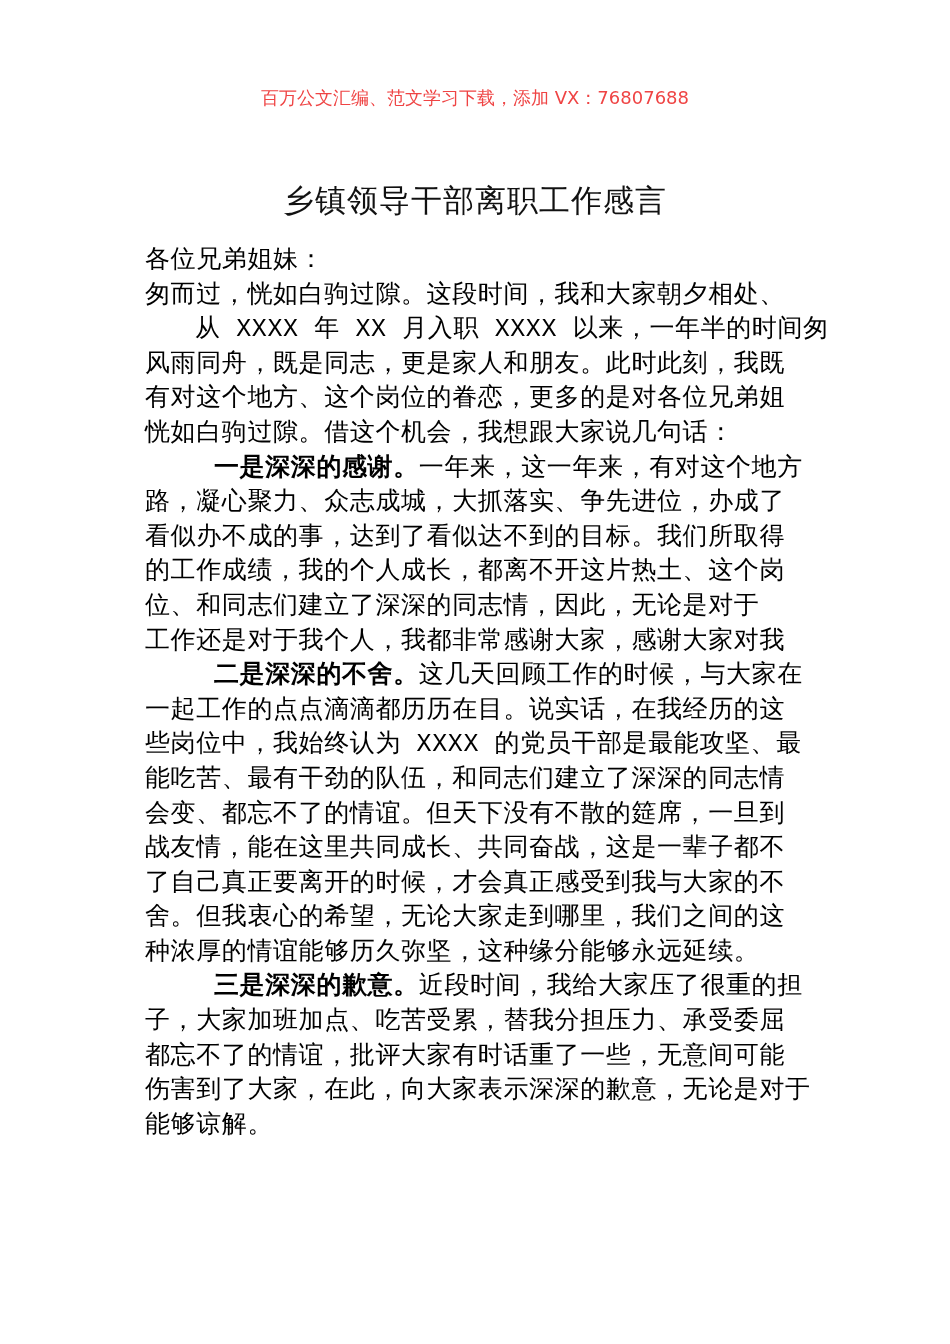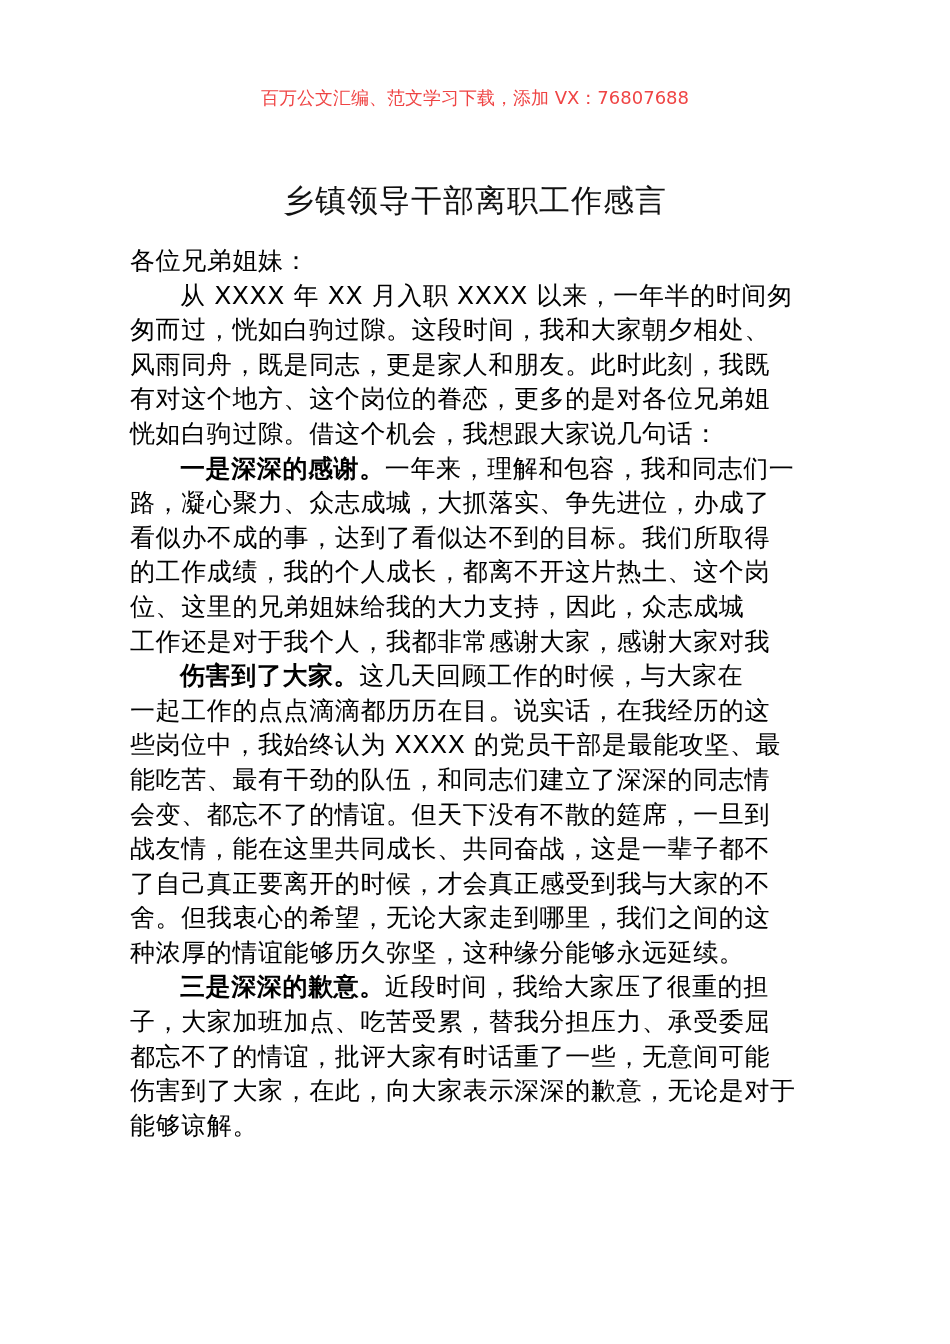--- a/index.html
+++ b/index.html
@@ -2,54 +2,54 @@
 <html><head>
 <meta charset="utf-8">
 <style>
   html, body { margin: 0; padding: 0; background: #ffffff; }
   body { width: 950px; height: 1344px; position: relative; overflow: hidden;
          font-family: "DejaVu Sans", "Liberation Sans", sans-serif; color: #000; }
   .header { position: absolute; top: 86px; left: 0; width: 950px; text-align: center;
             font-size: 18px; color: #ef4444; letter-spacing: 0px; }
   .title { position: absolute; top: 180px; left: 0; width: 950px; text-align: center;
            font-size: 31px; color: #111; letter-spacing: 1px; }
-  .body { position: absolute; top: 244px; left: 130px; width: 665px; }
+  .body { position: absolute; top: 244px; left: 145px; width: 665px; font-family: Liberation Mono, monospace; }
   .line { height: 34.6px; line-height: 34.6px; font-size: 25px; white-space: nowrap;
           letter-spacing: 0.6px; }
   .indent { padding-left: 50px; }
-  .bold { font-weight: bold; }
+  .bold { font-weight: bold; margin-left: 19px; }
 </style>
 </head>
 <body>
 
 <div class="header">百万公文汇编、范文学习下载，添加 VX：76807688</div>
 <div class="title">乡镇领导干部离职工作感言</div>
 
 <div class="body">
   <div class="line">各位兄弟姐妹：</div>
 
   <div>
+    <div class="line">匆而过，恍如白驹过隙。这段时间，我和大家朝夕相处、</div>
     <div class="line indent">从 XXXX 年 XX 月入职 XXXX 以来，一年半的时间匆</div>
-    <div class="line">匆而过，恍如白驹过隙。这段时间，我和大家朝夕相处、</div>
     <div class="line">风雨同舟，既是同志，更是家人和朋友。此时此刻，我既</div>
     <div class="line">有对这个地方、这个岗位的眷恋，更多的是对各位兄弟姐</div>
     <div class="line">恍如白驹过隙。借这个机会，我想跟大家说几句话：</div>
   </div>
 
   <div>
-    <div class="line indent"><span class="bold">一是深深的感谢。</span><span>一年来，理解和包容，我和同志们一</span></div>
+    <div class="line indent"><span class="bold">一是深深的感谢。</span><span>一年来，这一年来，有对这个地方</span></div>
     <div class="line">路，凝心聚力、众志成城，大抓落实、争先进位，办成了</div>
     <div class="line">看似办不成的事，达到了看似达不到的目标。我们所取得</div>
     <div class="line">的工作成绩，我的个人成长，都离不开这片热土、这个岗</div>
-    <div class="line">位、这里的兄弟姐妹给我的大力支持，因此，众志成城</div>
+    <div class="line">位、和同志们建立了深深的同志情，因此，无论是对于</div>
     <div class="line">工作还是对于我个人，我都非常感谢大家，感谢大家对我</div>
   </div>
 
   <div>
-    <div class="line indent"><span class="bold">伤害到了大家。</span><span>这几天回顾工作的时候，与大家在</span></div>
+    <div class="line indent"><span class="bold">二是深深的不舍。</span><span>这几天回顾工作的时候，与大家在</span></div>
     <div class="line">一起工作的点点滴滴都历历在目。说实话，在我经历的这</div>
     <div class="line">些岗位中，我始终认为 XXXX 的党员干部是最能攻坚、最</div>
     <div class="line">能吃苦、最有干劲的队伍，和同志们建立了深深的同志情</div>
     <div class="line">会变、都忘不了的情谊。但天下没有不散的筵席，一旦到</div>
     <div class="line">战友情，能在这里共同成长、共同奋战，这是一辈子都不</div>
     <div class="line">了自己真正要离开的时候，才会真正感受到我与大家的不</div>
     <div class="line">舍。但我衷心的希望，无论大家走到哪里，我们之间的这</div>
     <div class="line">种浓厚的情谊能够历久弥坚，这种缘分能够永远延续。</div>
   </div>
 

